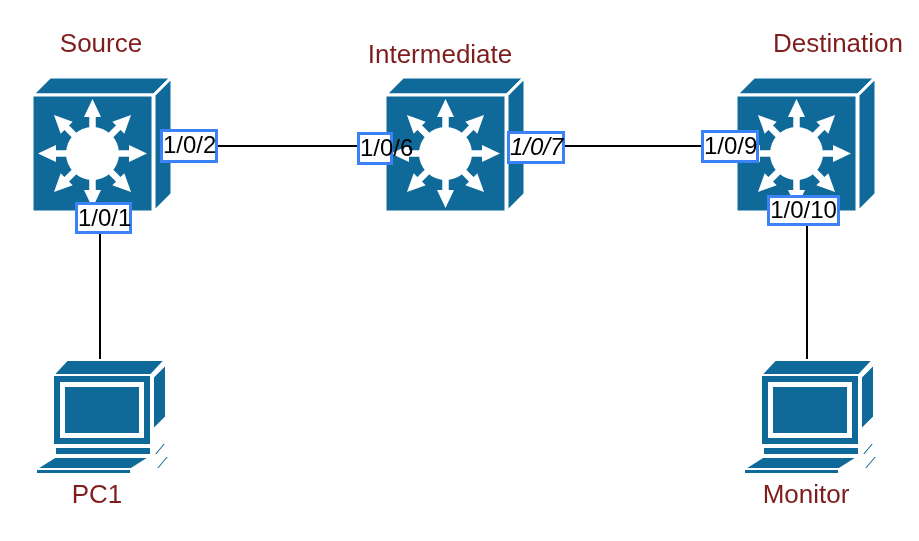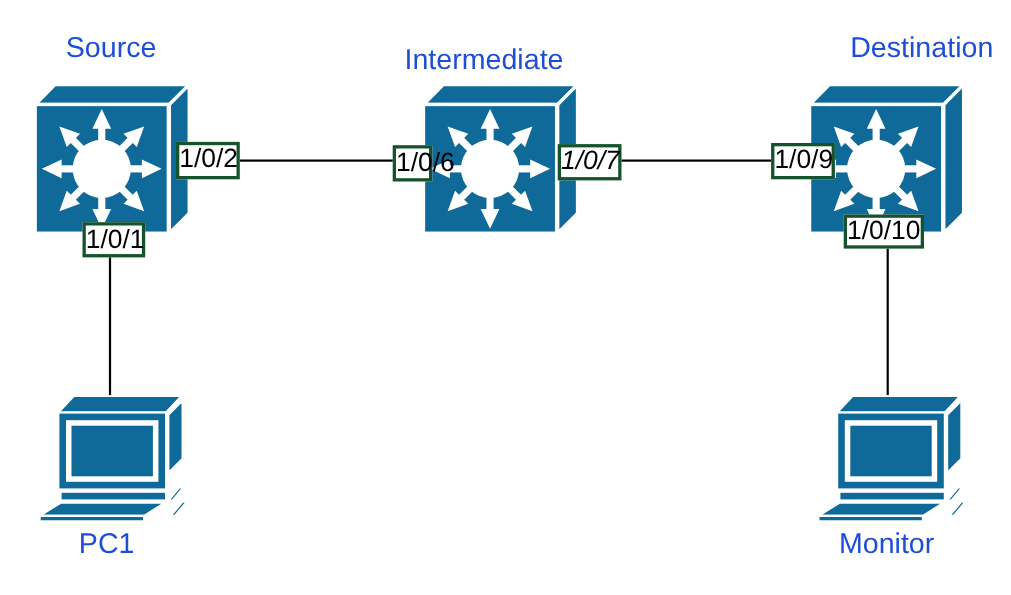--- a/index.html
+++ b/index.html
@@ -11,29 +11,29 @@
     overflow:hidden;
   }
   .link{position:absolute;background:#000000;}
   .link.h{height:2px;}
   .link.v{width:2px;}
   .node-icon{position:absolute;display:block;}
   .node-label{
     position:absolute;
     text-align:center;
     font-size:26px;
-    color:#1d4ed8;
+    color:#7f1d1d;
     white-space:nowrap;
   }
   .port{
     position:absolute;
     box-sizing:border-box;
     background:#ffffff;
-    border:3px solid #14532d;
-    text-align:left;
+    border:3px solid #3b82f6;
+    text-align:center;
     font-size:24px;
     line-height:26px;
     color:#000000;
     white-space:nowrap;
     z-index:5;
   }
   svg{z-index:3;}
 </style>
 </head>
 <body>

